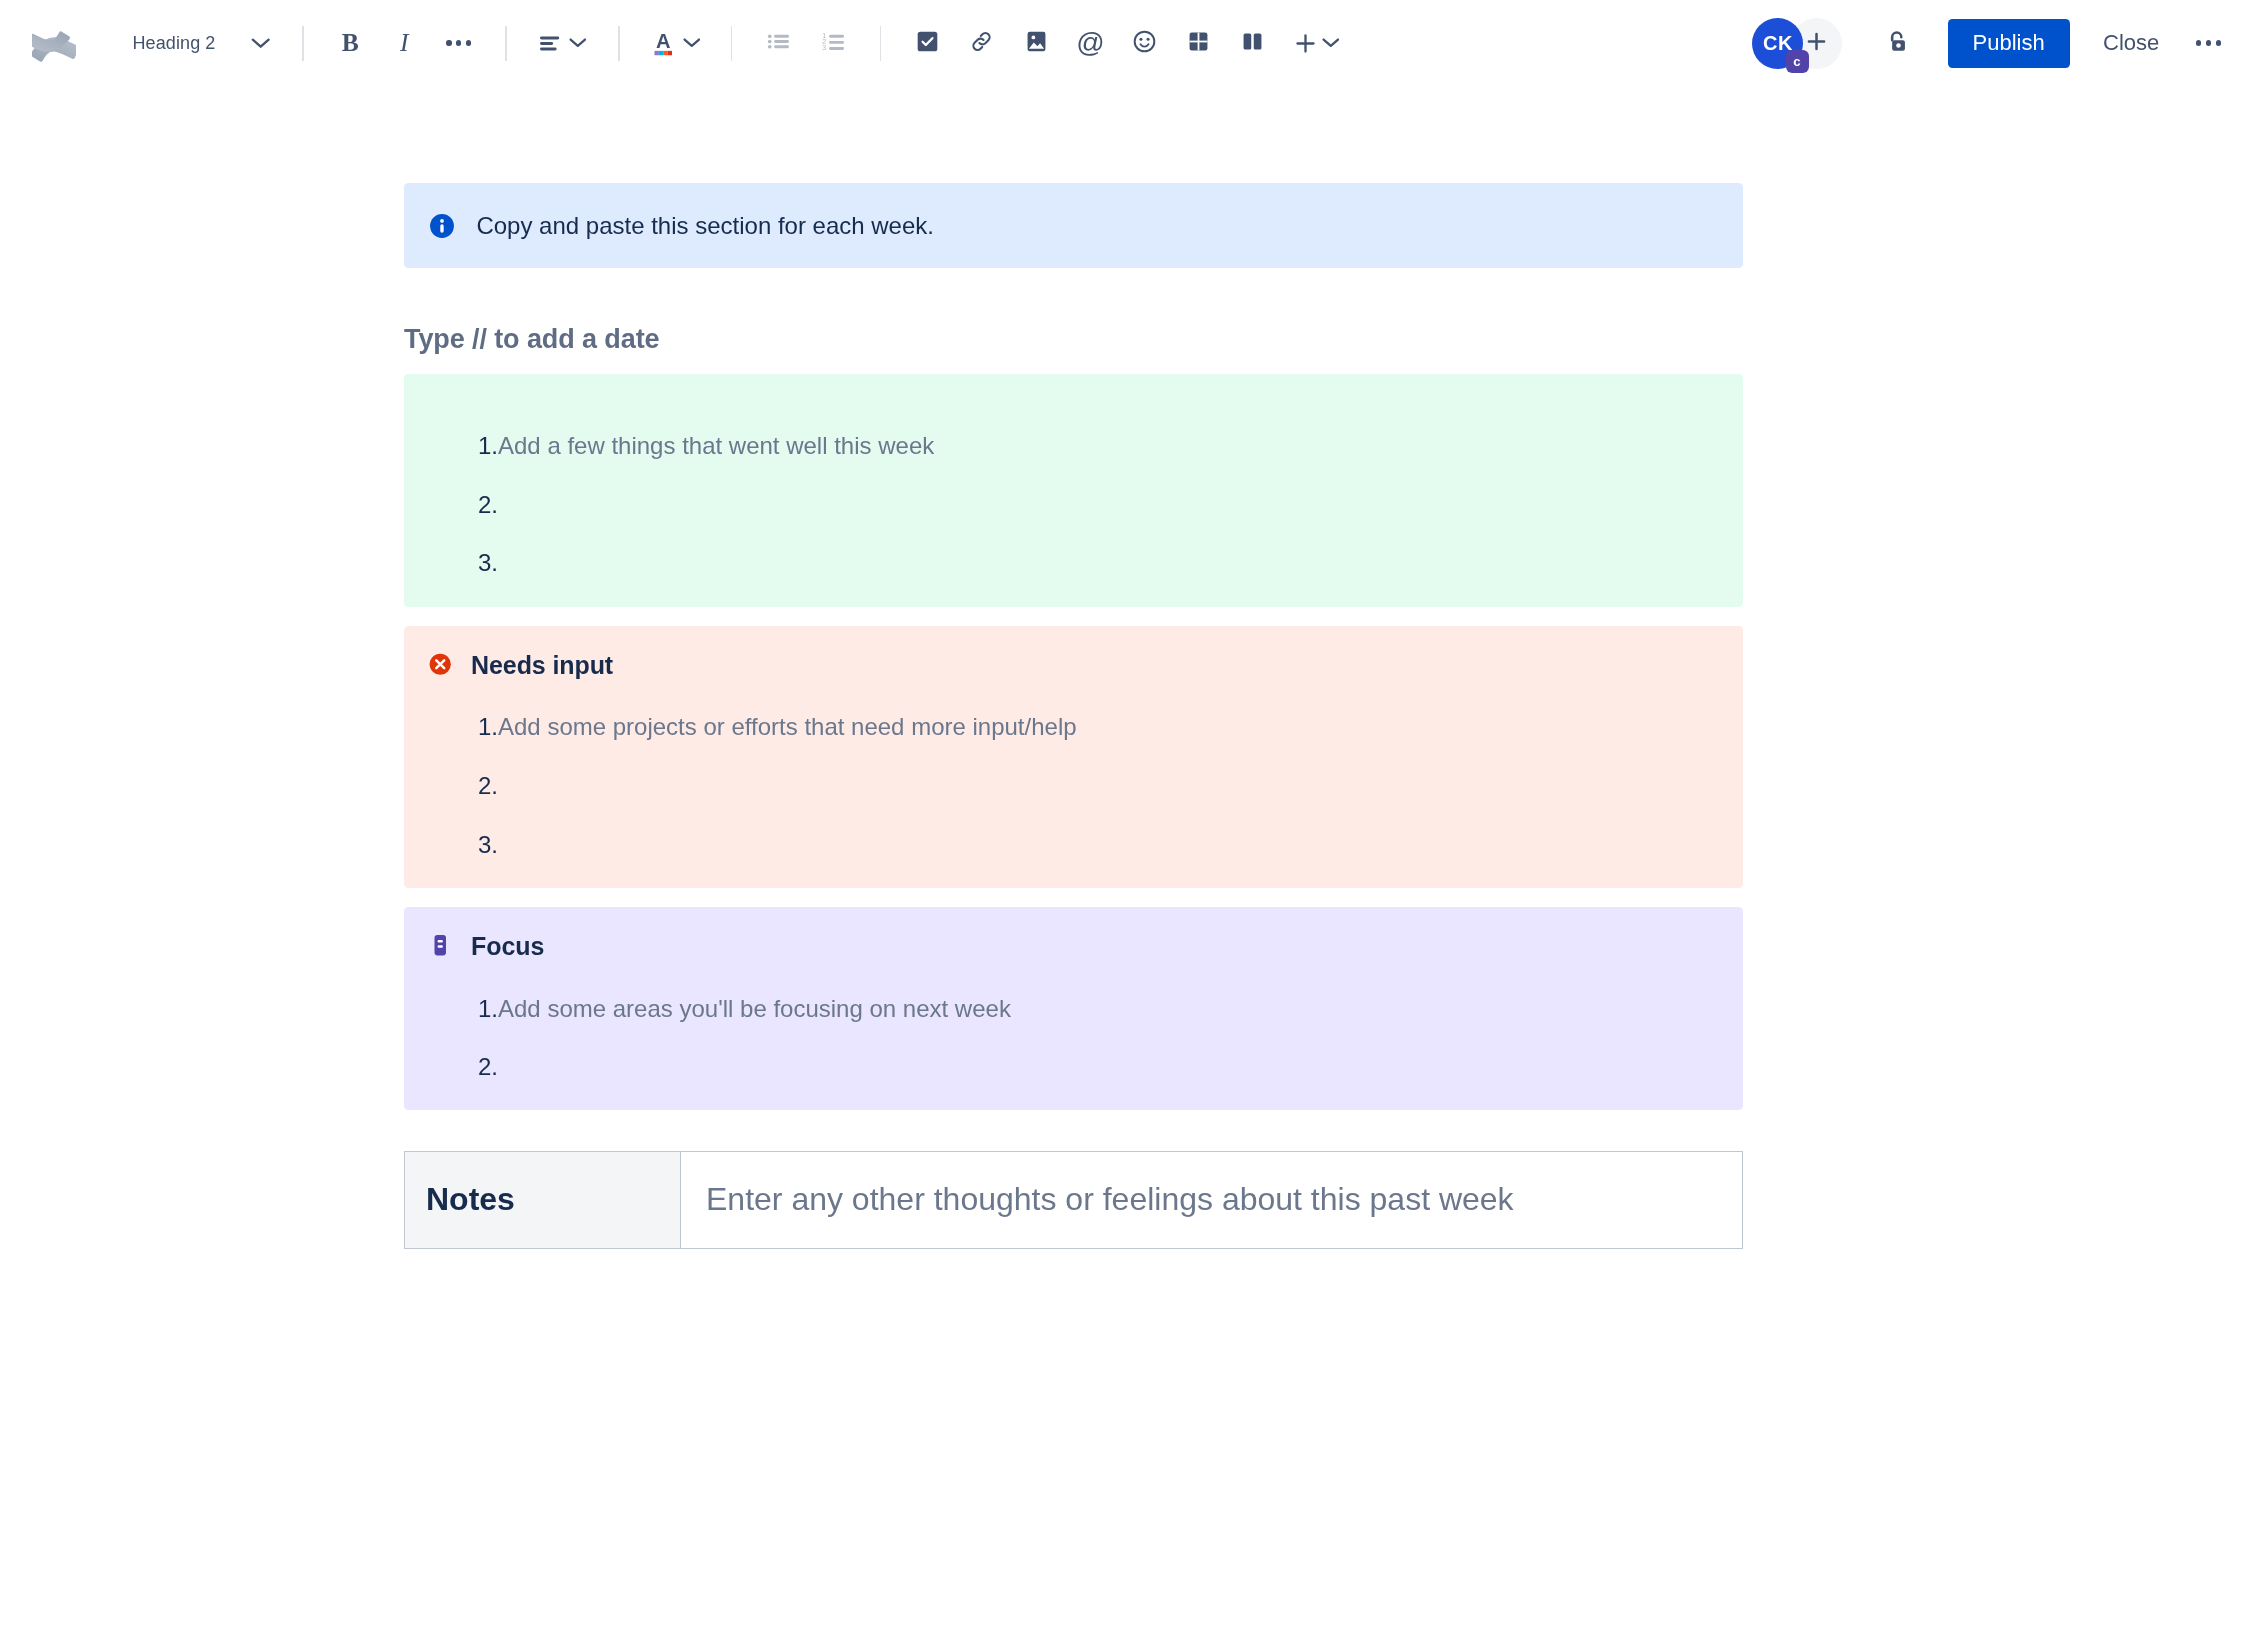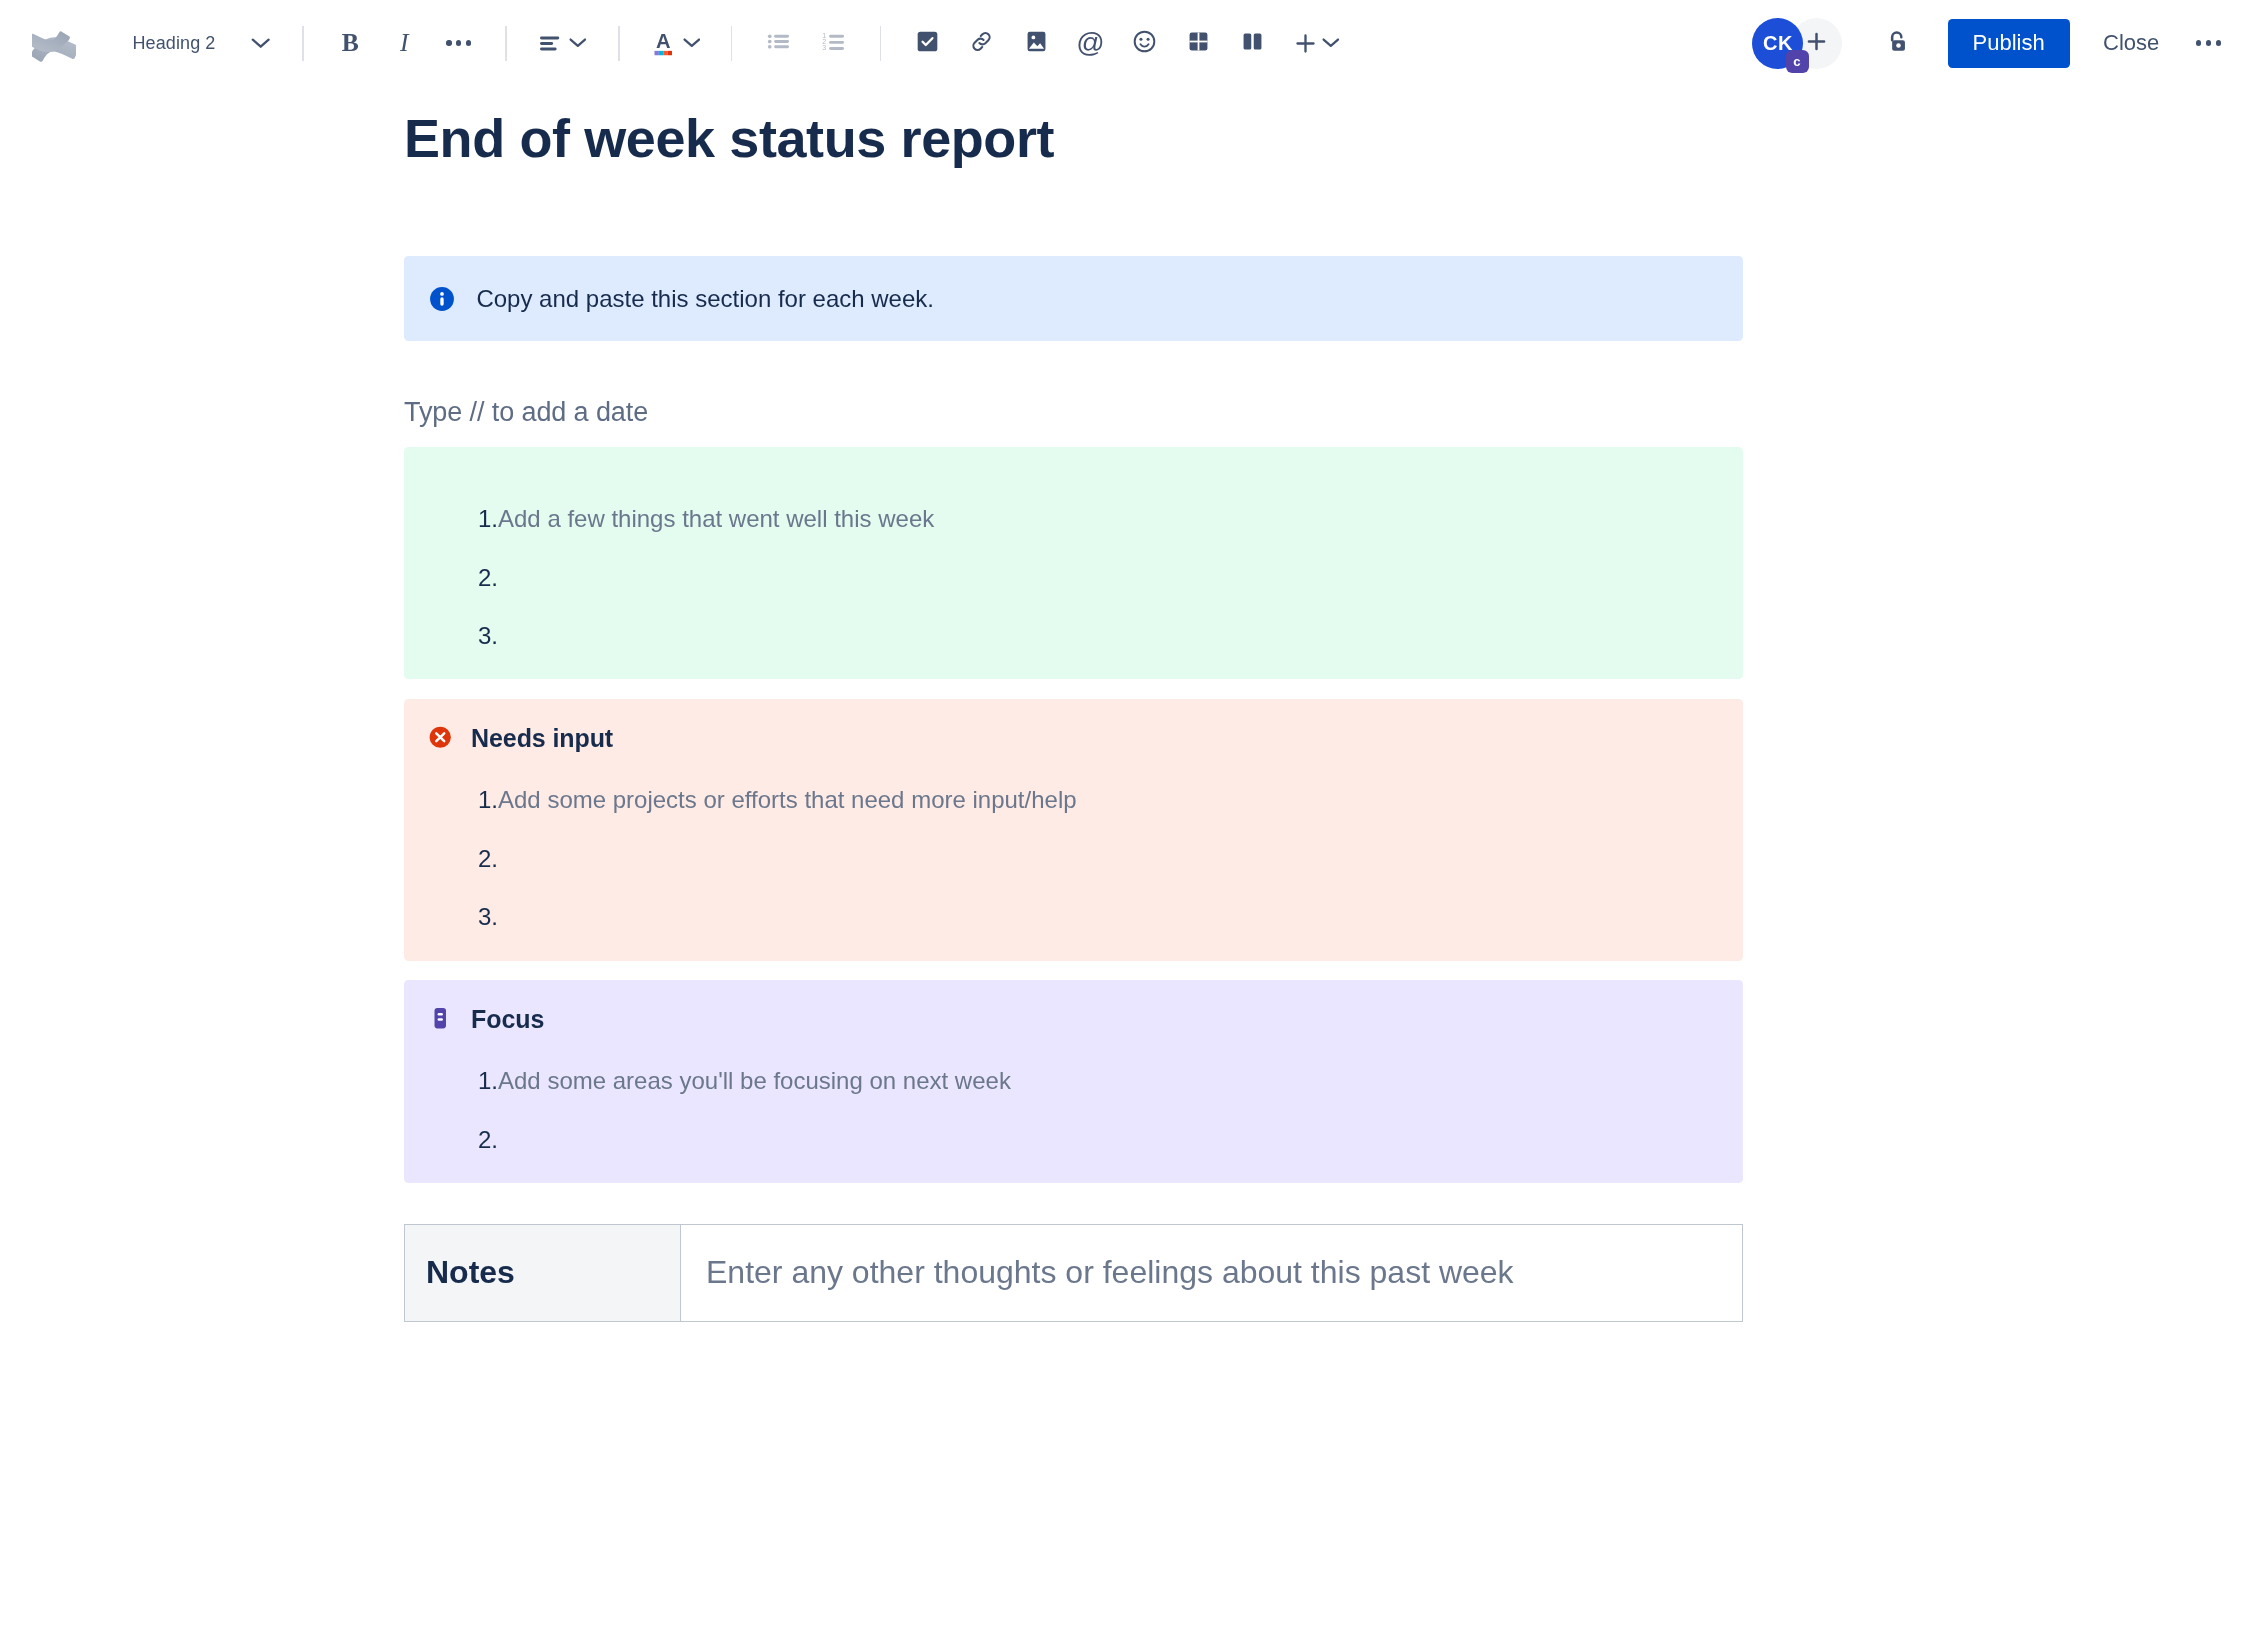--- a/index.html
+++ b/index.html
@@ -184,21 +184,21 @@
   .info-icon { flex: 0 0 auto; margin-top: 3.5px; }
   .info-text {
     font-size: 24px;
     color: #172B4D;
     line-height: 1.45;
   }
 
   .section-heading {
     margin: 56px 0 0 0;
     font-size: 27px;
-    font-weight: 400;
+    font-weight: 700;
     color: #5E6C84;
     letter-spacing: -0.1px;
   }
 
   
   .panel {
     border-radius: 4.4px;
     padding: 25px 26.5px 26.5px 23px;
     margin-top: 19.4px;
   }
@@ -479,21 +479,20 @@
         <i></i>
         <i></i>
         <i></i>
       </span>
   </button>
 </div>
 
 <div class="doc">
   <div class="doc-inner">
 
-    <h1 class="page-title">End of week status report</h1>
 
     <div class="info-panel">
       <span class="info-icon">
         <svg width="30" height="30" viewBox="0 0 34 34">
           <circle cx="17" cy="17" r="13.5" fill="#0052CC"></circle>
           <circle cx="17" cy="11.2" r="2.1" fill="#fff"></circle>
           <rect x="15.1" y="15" width="3.8" height="9.6" rx="1.9" fill="#fff"></rect>
         </svg>
       </span>
       <span class="info-text">Copy and paste this section for each week.</span>

